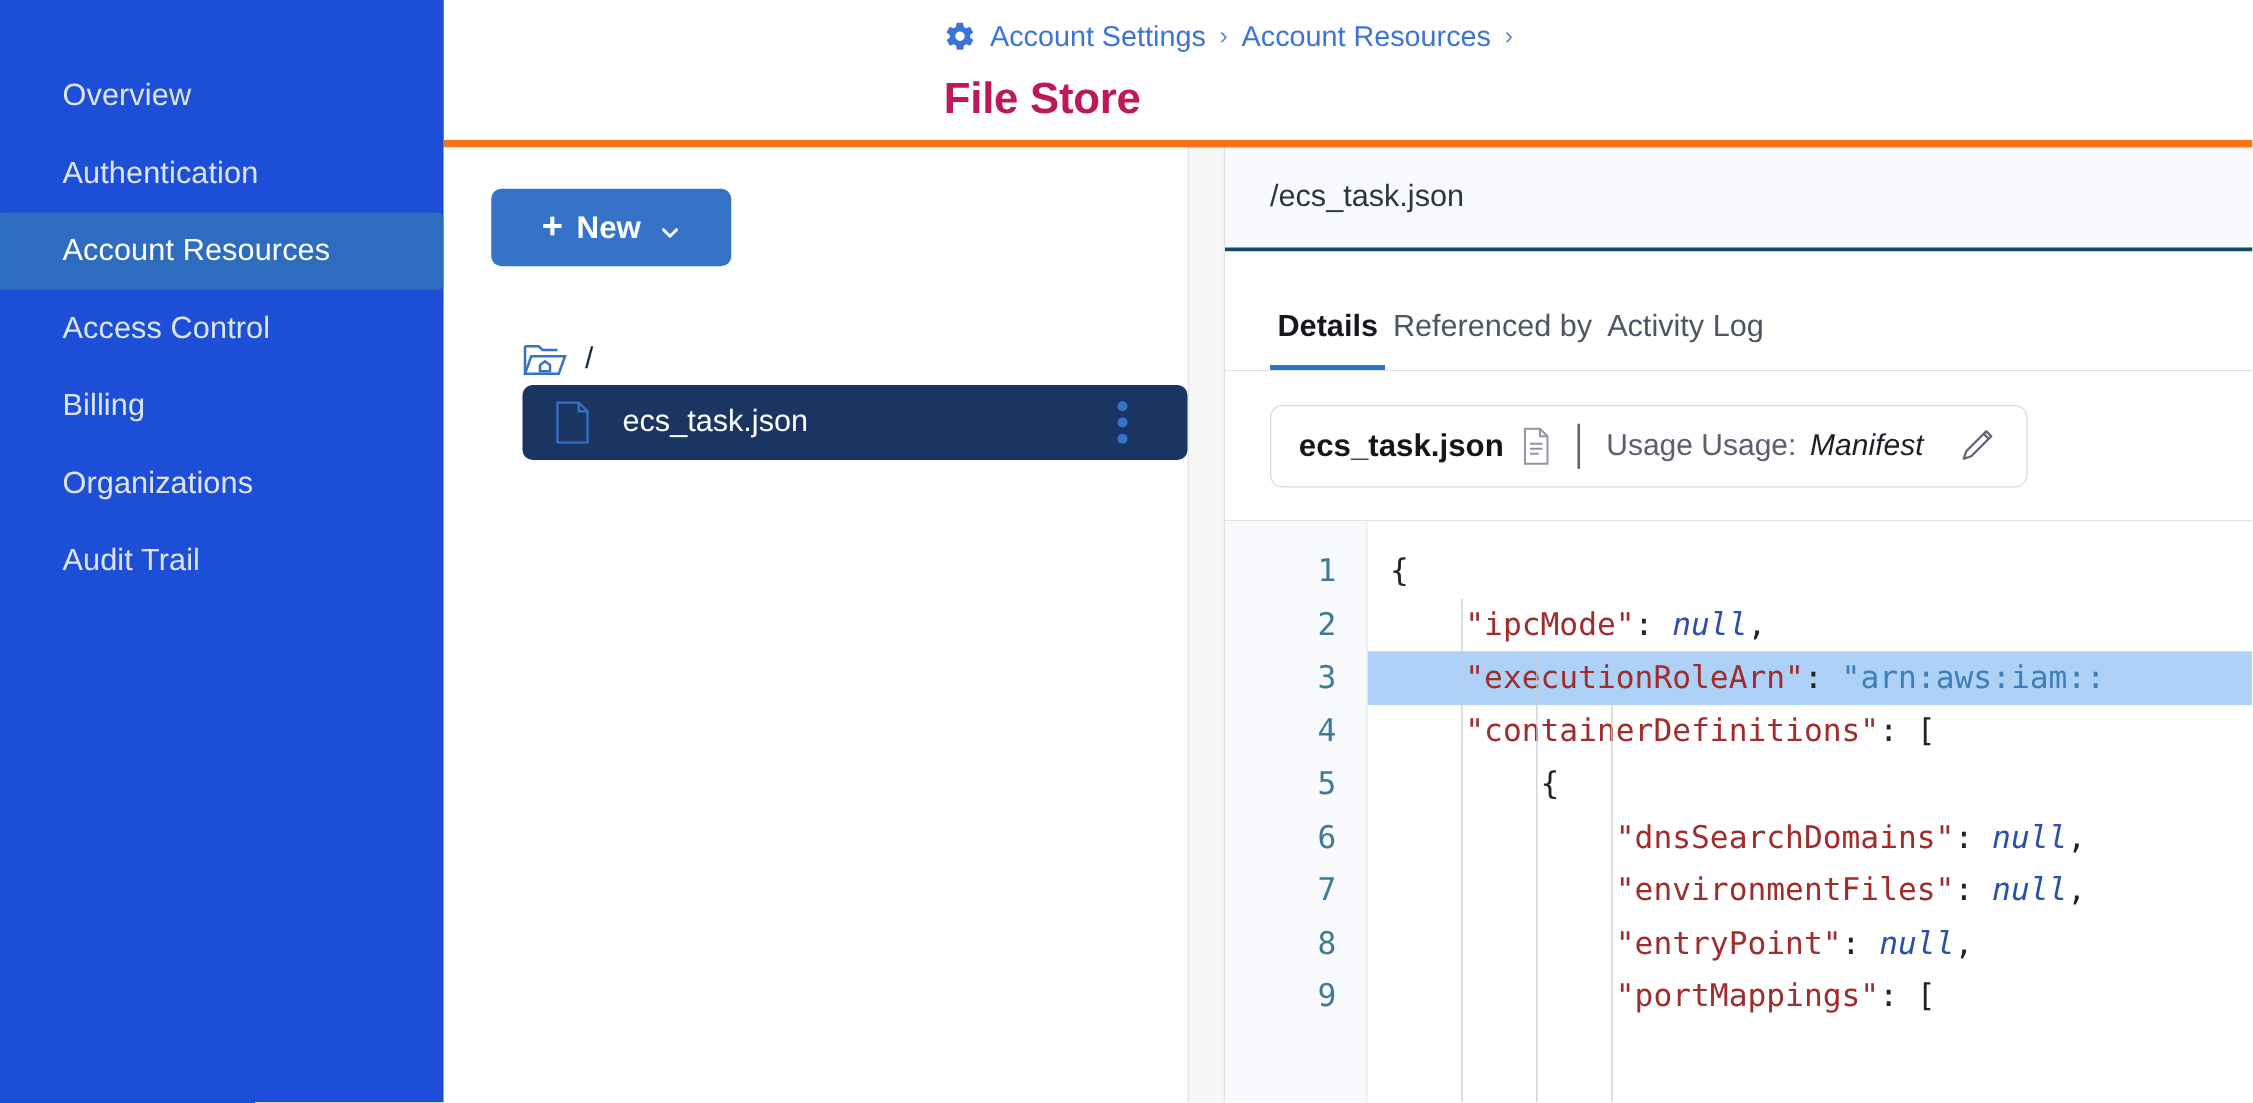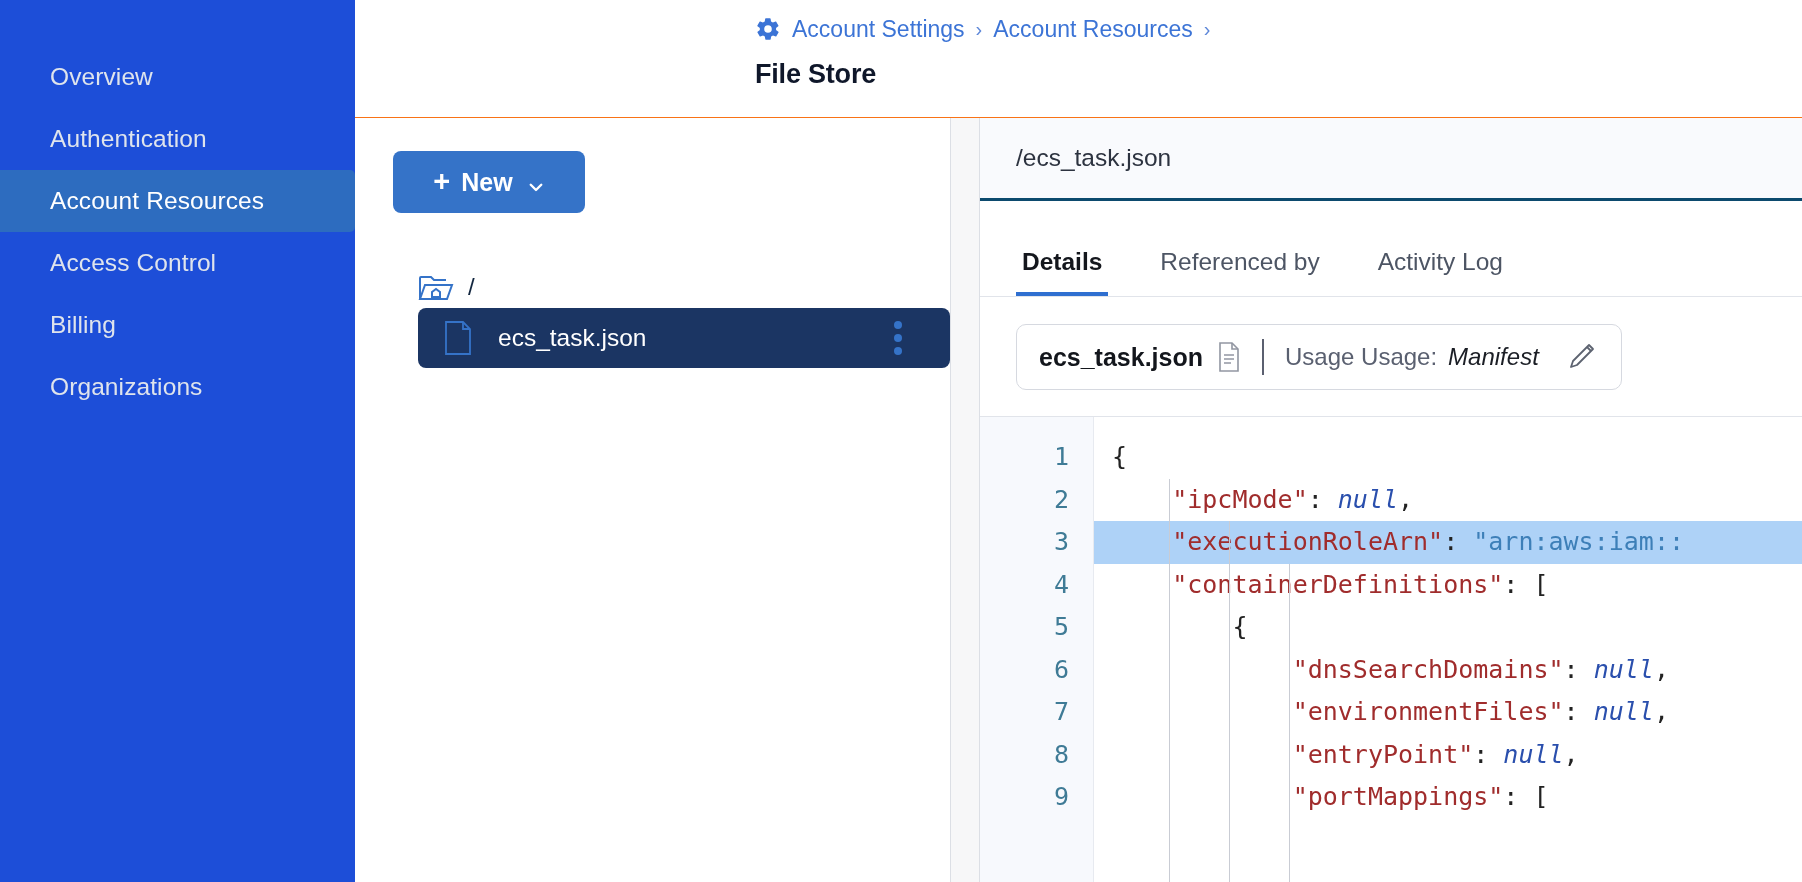--- a/index.html
+++ b/index.html
@@ -35,37 +35,37 @@
     padding-left: 43px;
     border-radius: 0 5px 5px 0;
     margin-right: 0;
   }
 
   
   .main { flex: 1; display: flex; flex-direction: column; min-width: 0; }
 
   .topbar {
     height: 118px; flex: 0 0 118px;
-    border-bottom: 1px solid #f97316;
+    border-bottom: 6px solid #f97316;
     padding-left: 400px;
     padding-top: 8px;
     position: relative;
   }
   .breadcrumb {
     display: flex; align-items: center;
     gap: 9px;
     font-size: 23px;
     color: #3c74d6;
     height: 42px;
   }
   .gear-icon { width: 26px; height: 26px; display: inline-block; flex: 0 0 26px; margin-right: 2px; }
   .crumb-link { color: #3c74d6; cursor: pointer; white-space: nowrap; }
   .crumb-sep { color: #5c86d8; font-size: 20px; font-weight: 300; padding: 0 2px; }
   .page-title {
-    font-size: 27px; font-weight: bold; color: #0f172a;
+    font-size: 35px; font-weight: bold; color: #be185d;
     margin-top: 9px; letter-spacing: -.2px;
   }
 
   
   .body-row { flex: 1; display: flex; min-height: 0; }
 
   
   .tree-panel {
     width: 595px; flex: 0 0 595px;
     background: #ffffff;
@@ -136,21 +136,20 @@
     border-bottom: 3px solid #0c4a6e;
     display: flex; align-items: center;
     padding-left: 36px;
     font-size: 24.5px; color: #2d3340;
   }
   .tabs {
     height: 96px; flex: 0 0 96px;
     display: flex; align-items: flex-end;
     padding-left: 36px;
     border-bottom: 1px solid #e1e4ea;
-    gap: 46px;
   }
   .tab {
     font-size: 24.5px; color: #4d5564;
     padding: 0 6px 16px 6px;
     cursor: pointer; white-space: nowrap;
     border-bottom: 4px solid transparent;
   }
   .tab.active { color: #14171d; font-weight: bold; border-bottom-color: #2f6fd0; }
 
   .usage-wrap { padding: 27px 0 26px 36px; }
@@ -229,20 +228,23 @@
         <span>Account Resources</span>
       </div>
       <div class="nav-item">
         <span>Access Control</span>
       </div>
       <div class="nav-item">
         <span>Billing</span>
       </div>
       <div class="nav-item">
         <span>Organizations</span>
+      </div>
+      <div class="nav-item">
+        <span>Audit Trail</span>
       </div>
     </nav>
 
   <div class="main">
 
     <header class="topbar">
       <div class="breadcrumb">
         <span class="gear-icon">
           <svg viewBox="0 0 24 24" width="26" height="26" fill="#3c74d6">
             <path d="M19.4 13a7.6 7.6 0 0 0 .1-1 7.6 7.6 0 0 0-.1-1l2.1-1.6a.5.5 0 0 0 .1-.6l-2-3.5a.5.5 0 0 0-.6-.2l-2.5 1a7.3 7.3 0 0 0-1.7-1l-.4-2.6a.5.5 0 0 0-.5-.4h-4a.5.5 0 0 0-.5.4l-.4 2.6a7.3 7.3 0 0 0-1.7 1l-2.5-1a.5.5 0 0 0-.6.2l-2 3.5a.5.5 0 0 0 .1.6L4.5 11a7.6 7.6 0 0 0 0 2l-2.1 1.6a.5.5 0 0 0-.1.6l2 3.5a.5.5 0 0 0 .6.2l2.5-1a7.3 7.3 0 0 0 1.7 1l.4 2.6a.5.5 0 0 0 .5.4h4a.5.5 0 0 0 .5-.4l.4-2.6a7.3 7.3 0 0 0 1.7-1l2.5 1a.5.5 0 0 0 .6-.2l2-3.5a.5.5 0 0 0-.1-.6zM12 15.5A3.5 3.5 0 1 1 15.5 12 3.5 3.5 0 0 1 12 15.5z"></path>

